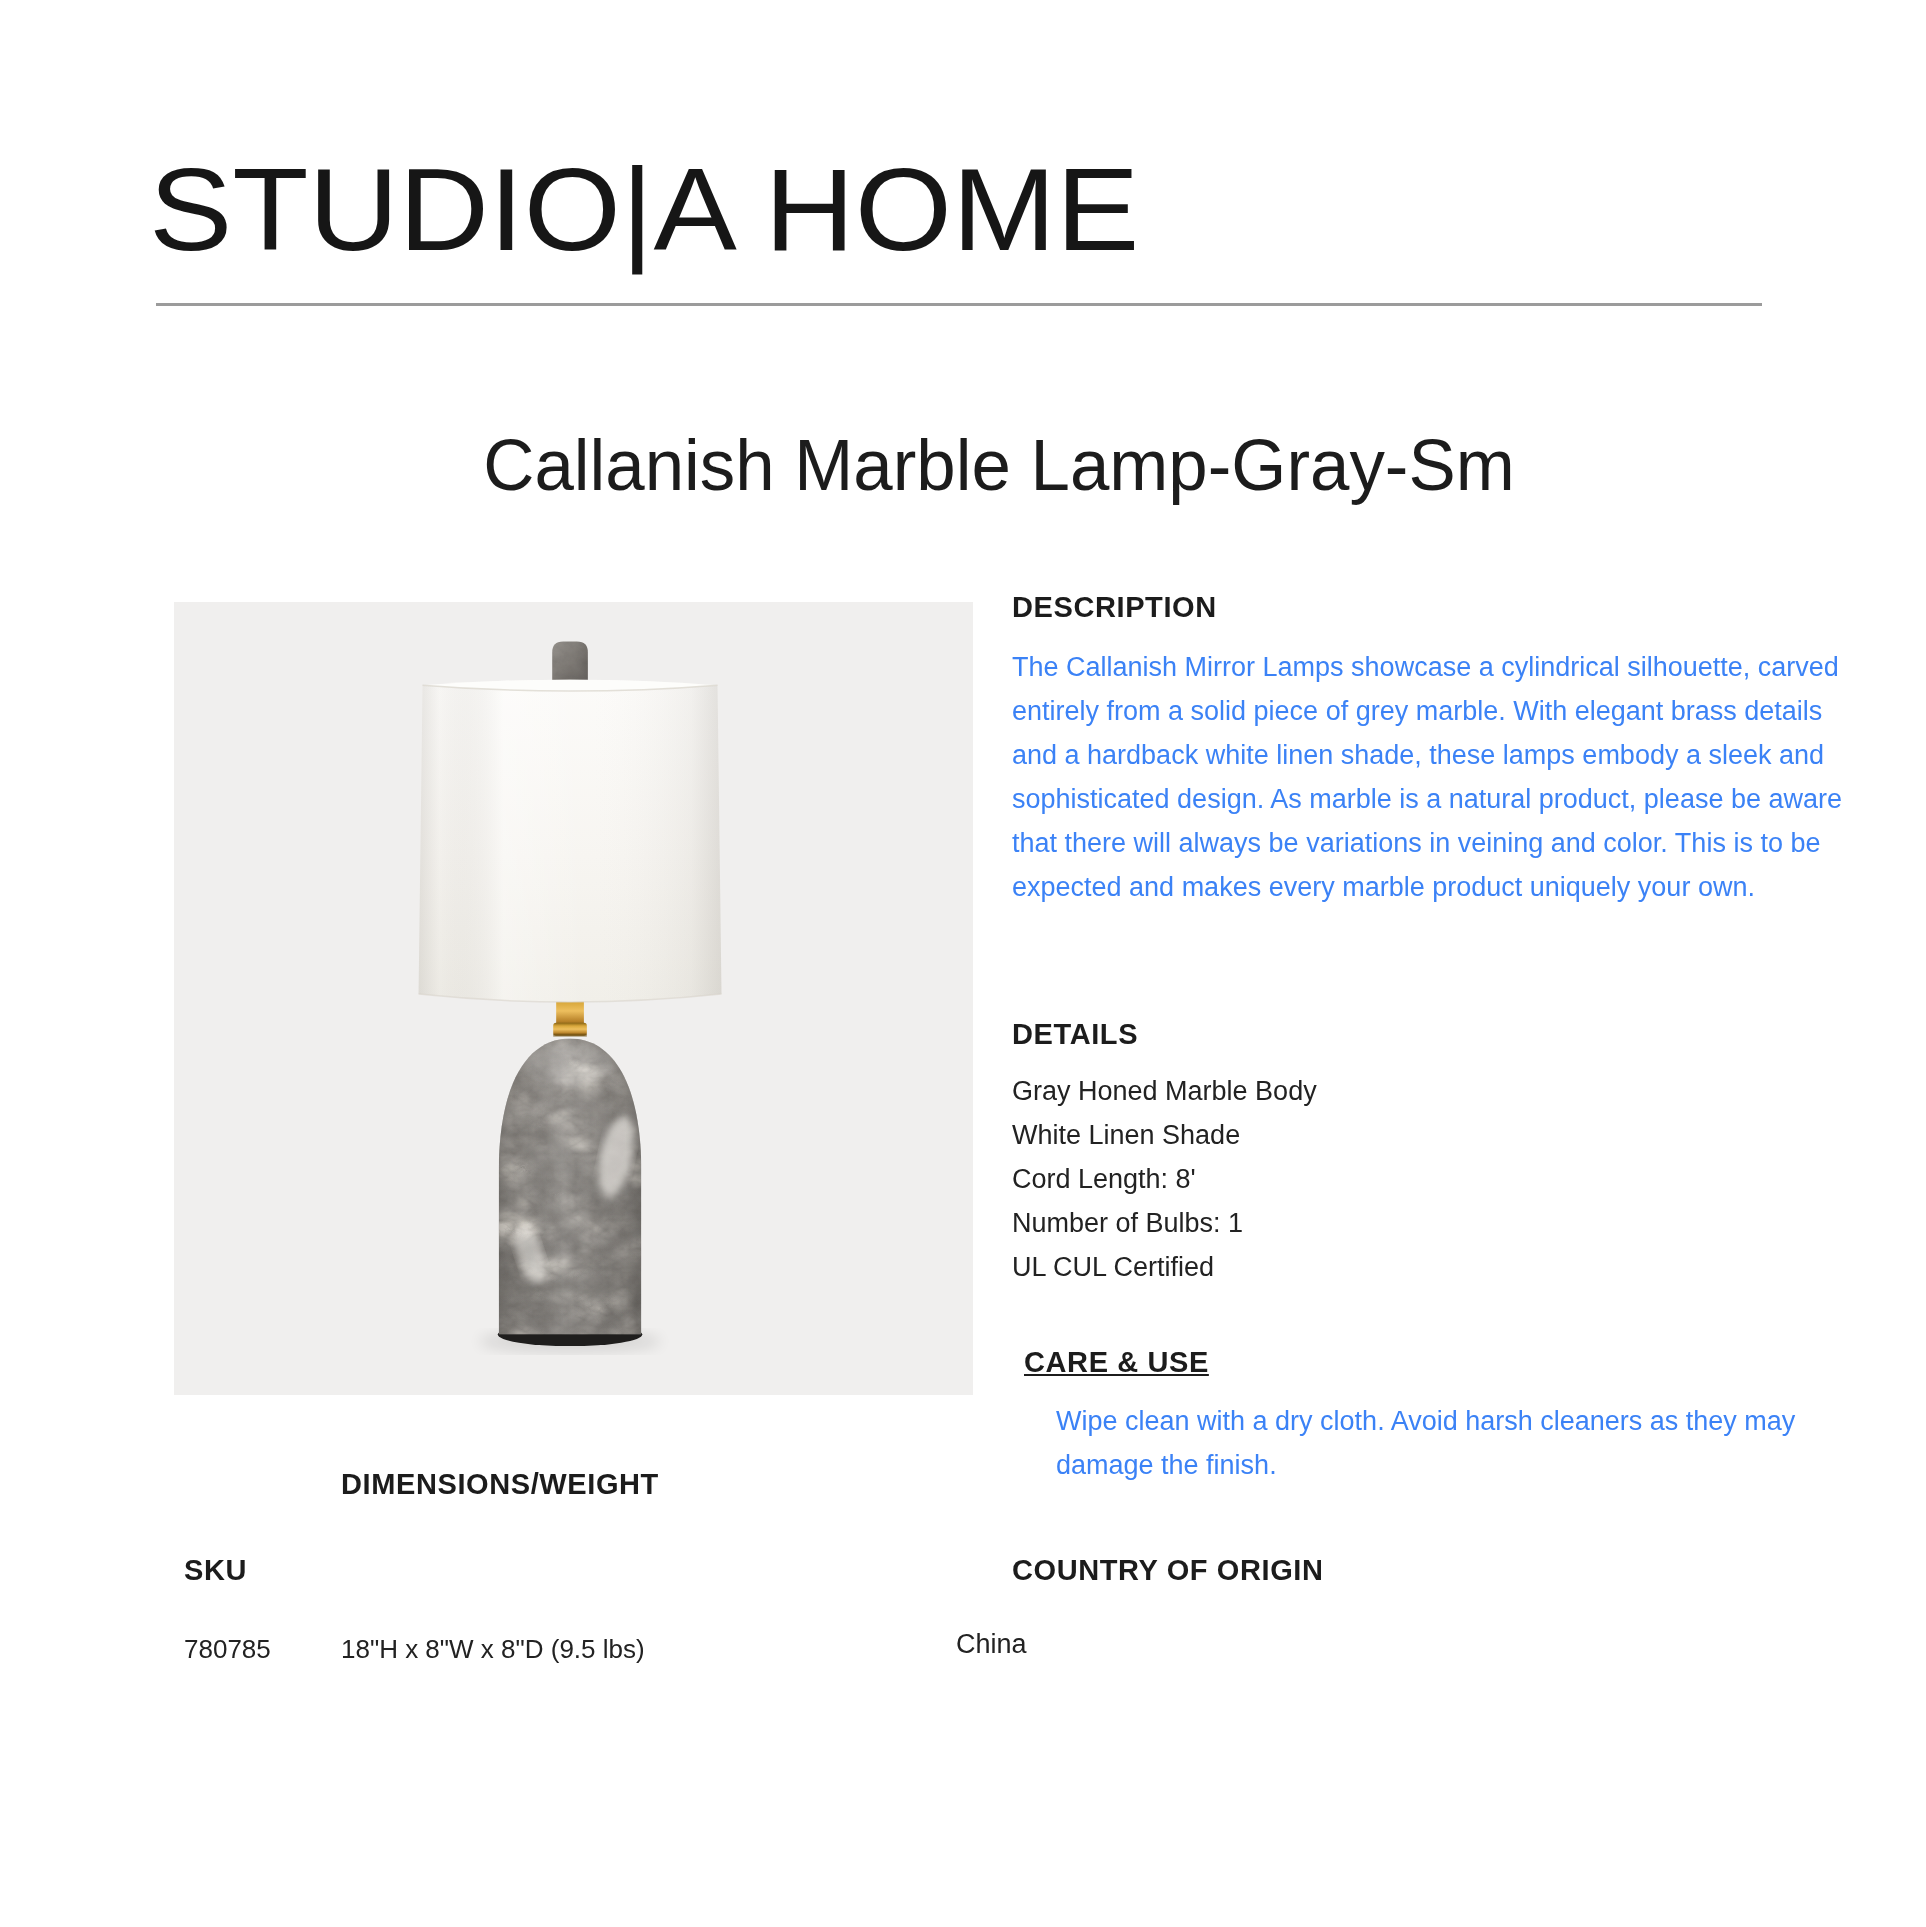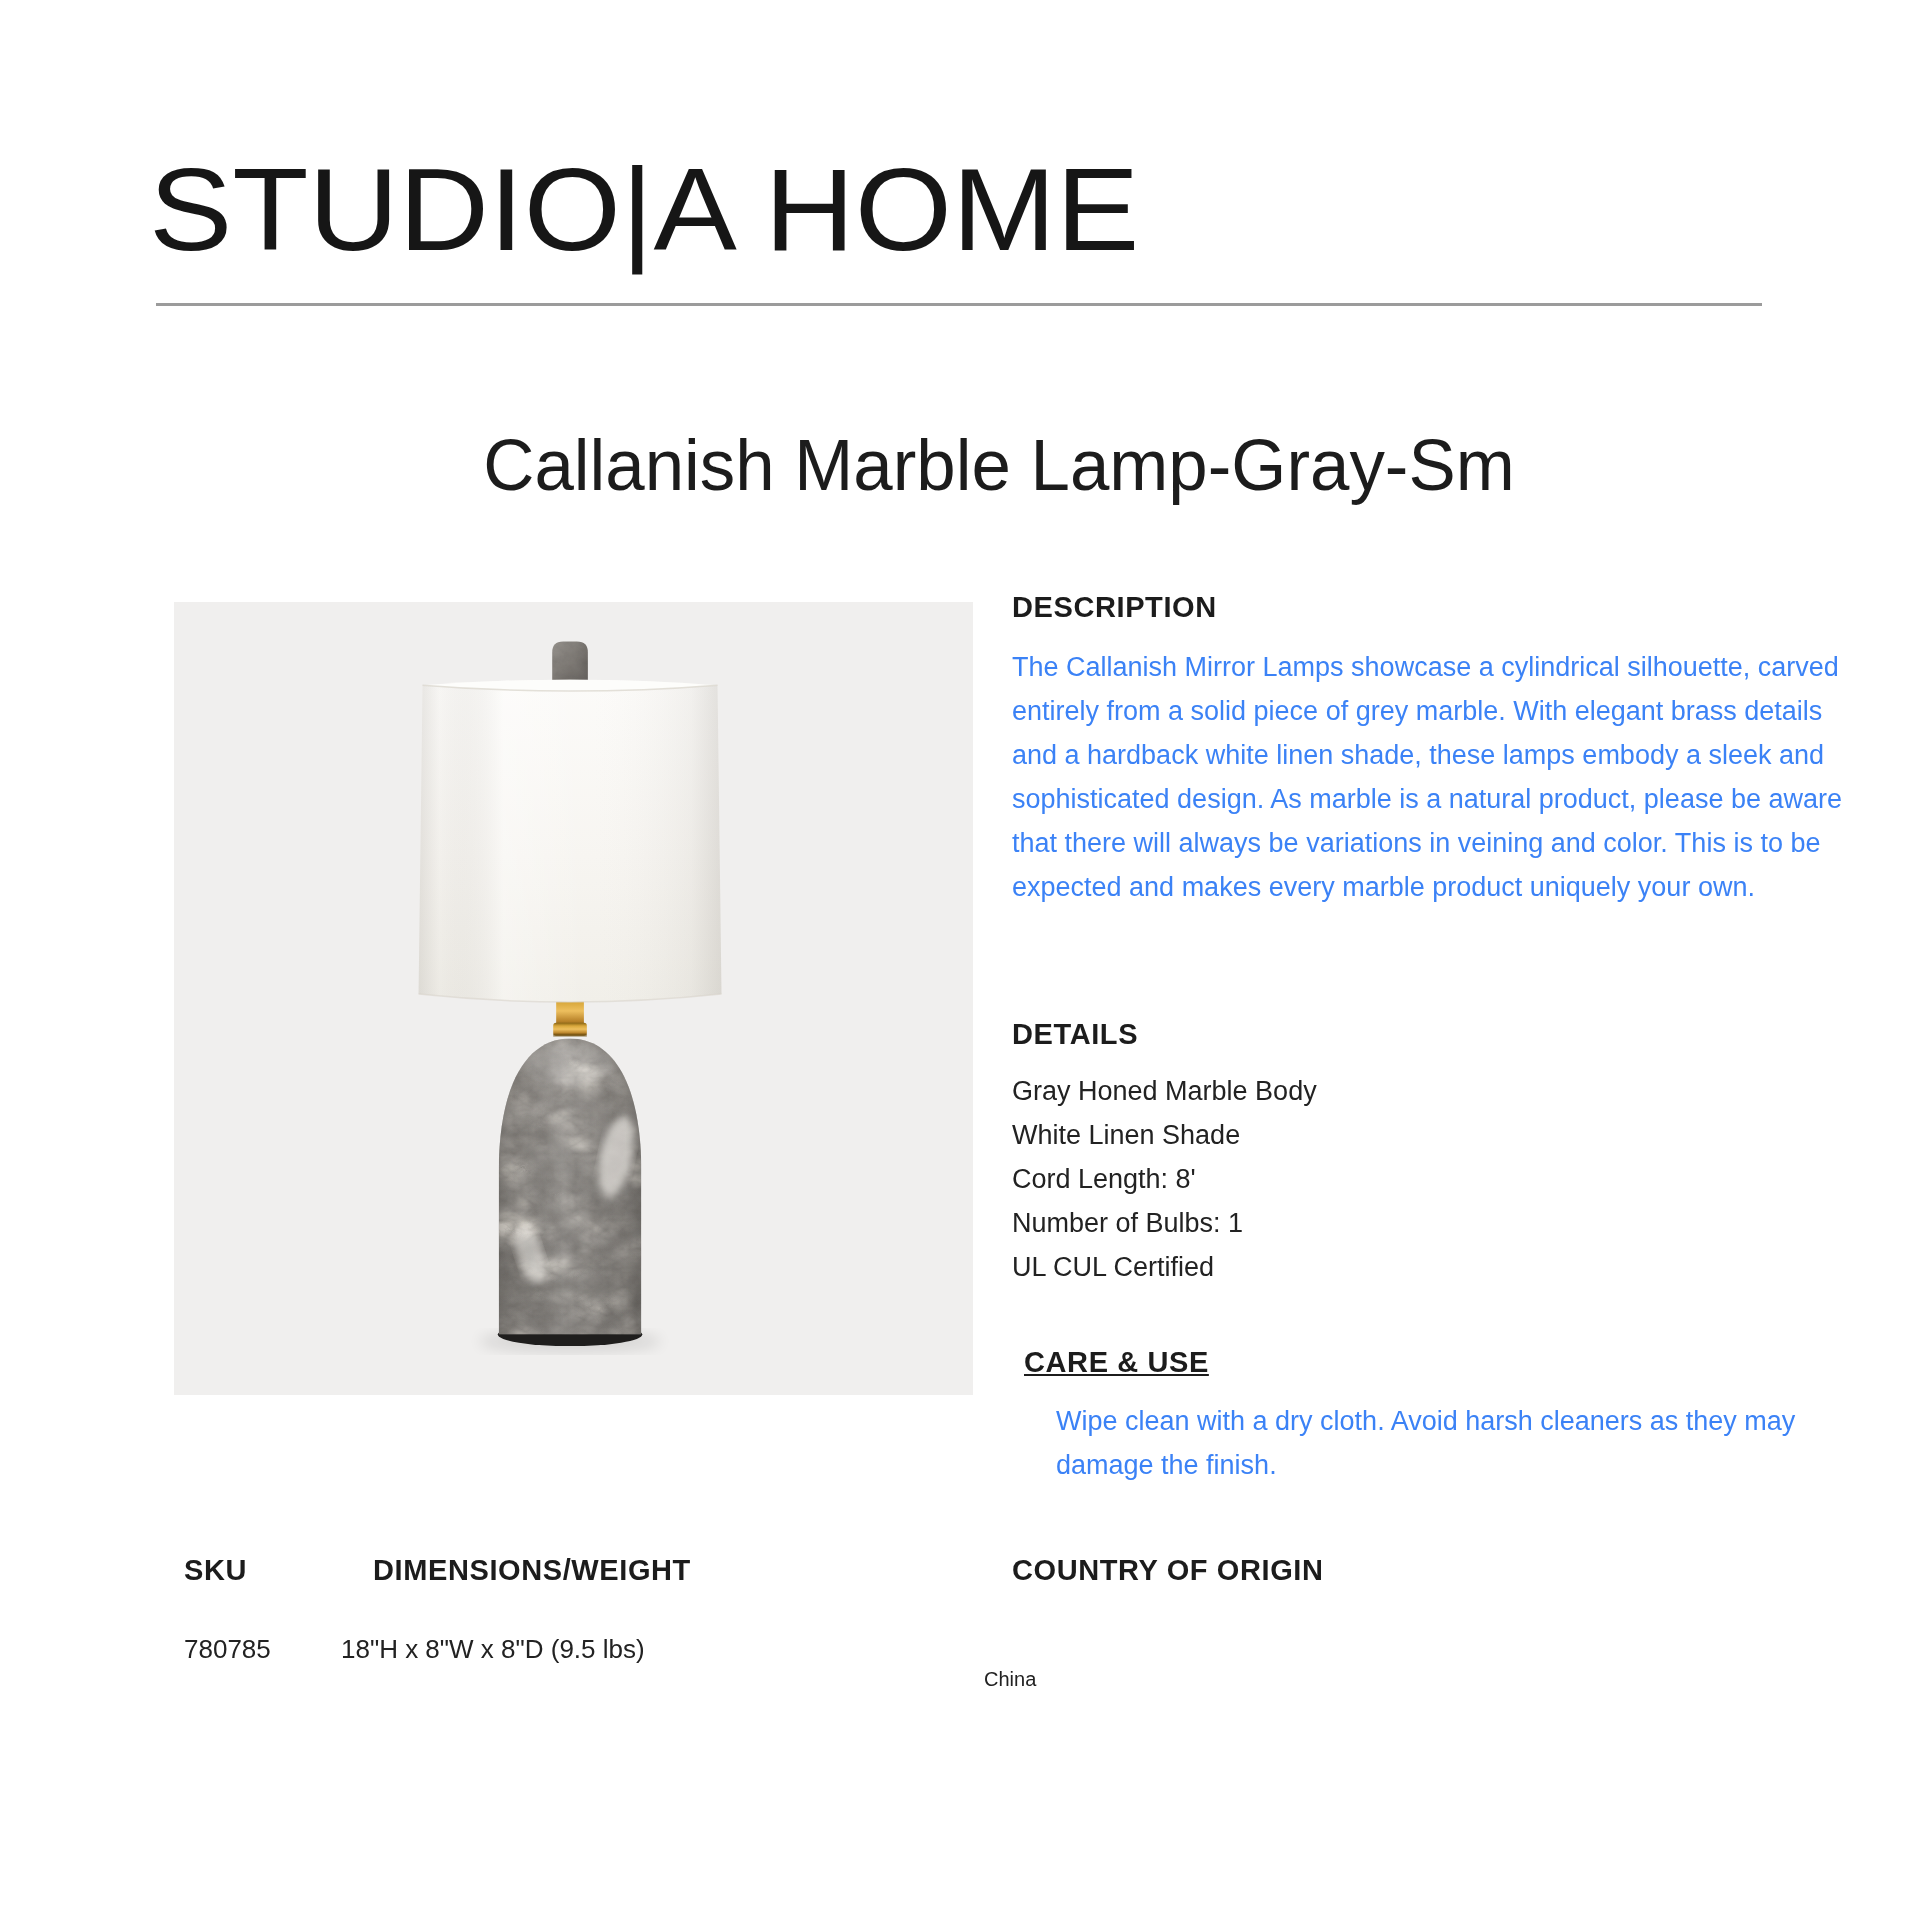--- a/index.html
+++ b/index.html
@@ -25,26 +25,26 @@
     font-size:27px;line-height:44px;color:#3b82f6;
   }
   #description-heading{left:1012px;top:591px;}
   #description-body{left:1012px;top:645px;width:849px;}
   #details-heading{left:1012px;top:1018px;}
   #details-list{left:1012px;top:1069px;width:849px;}
   #details-list .detail-line{font-size:27px;line-height:44px;color:#222222;}
   #care-heading{left:1024px;top:1346px;text-decoration:underline;}
   #care-body{left:1012px;top:1399px;width:792px;margin-left:44px;}
   #sku-heading{left:184px;top:1554px;}
-  #dims-heading{left:341px;top:1554px;margin-left:32px;}
+  #dims-heading{left:341px;top:1468px;}
   #origin-heading{left:1012px;top:1554px;}
   .spec-value{font-size:26px;color:#222222;white-space:nowrap;}
   #sku-value{left:184px;top:1634px;}
   #dims-value{left:341px;top:1634px;}
-  #origin-value{left:984px;top:1629px;font-size:20px;margin-top:39px;}
+  #origin-value{left:956px;top:1629px;font-size:27px;}
 </style>
 </head>
 <body>
 
 <svg class="abs logo-svg" width="1030" height="129" viewBox="0 0 1040 130">
   <text x="2" y="102" font-family="Liberation Sans, DejaVu Sans, sans-serif" font-size="118" fill="#161616" textLength="1000" lengthAdjust="spacingAndGlyphs">STUDIO|A HOME</text>
 </svg>
 
 <div class="abs header-rule"></div>
 

